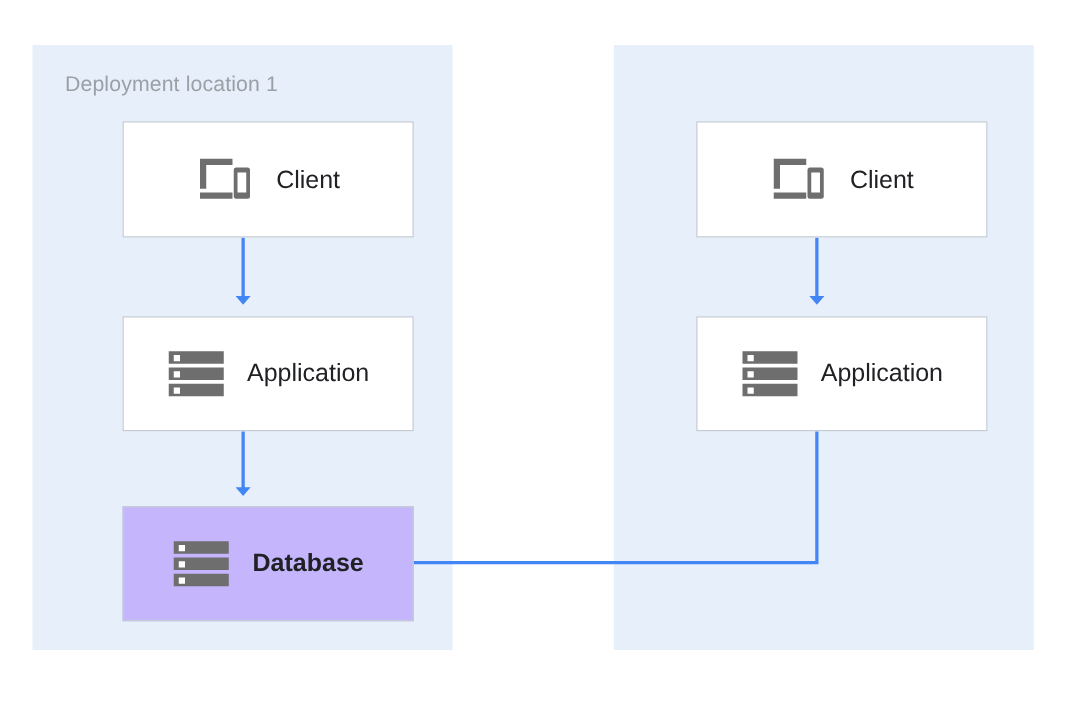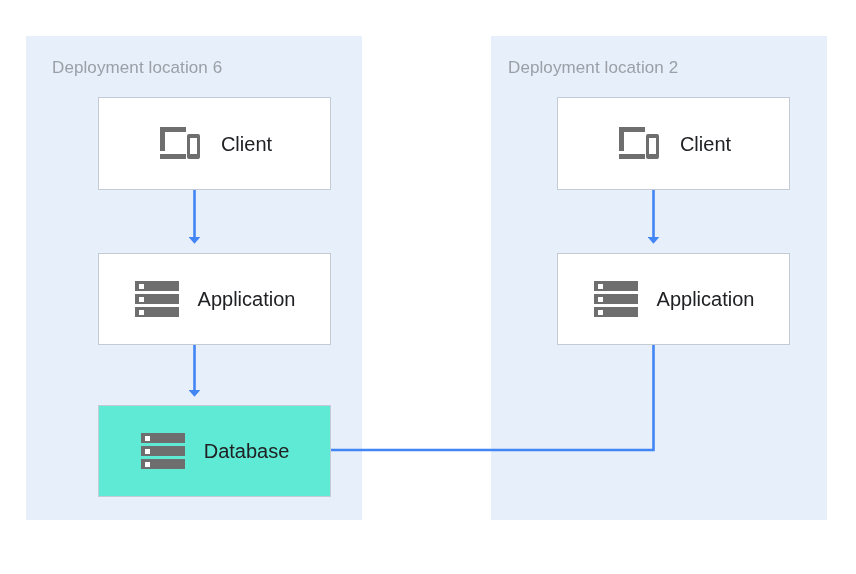--- a/index.html
+++ b/index.html
@@ -71,22 +71,21 @@
   }
 </style>
 </head>
 <body>
 
 <div id="canvas">
 
   <div class="zone" id="zone-box-0" style="left: 26px; top: 36px; width: 336px; height: 484px; background: rgb(230, 239, 250);"></div>
   <div class="zone" id="zone-box-1" style="left: 491px; top: 36px; width: 336px; height: 484px; background: rgb(230, 239, 250);"></div>
 
-  <div class="zone-label" id="zone-label-0" style="left: 52px; top: 58px; color: rgb(154, 160, 166);">Deployment location 6</div>
-  <div class="zone-label" id="zone-label-1" style="left: 508px; top: 58px; color: rgb(154, 160, 166);">Deployment location 2</div>
+  <div class="zone-label" id="zone-label-0" style="left: 52px; top: 58px; color: rgb(154, 160, 166);">Deployment location 1</div>
 
   <svg class="edge-layer" viewBox="0 0 856 574" xmlns="http://www.w3.org/2000/svg">
     <defs>
       <marker id="arrow-down" markerWidth="12" markerHeight="12" refX="3.2" refY="6" orient="auto" markerUnits="userSpaceOnUse">
         <path d="M 0 0 L 7 6 L 0 12 z" fill="#4285f4"></path>
       </marker>
     </defs>
 
     <g>
       <line x1="194.5" y1="190" x2="194.5" y2="240" stroke="#4285f4" stroke-width="2.6" marker-end="url(#arrow-down)"></line>
@@ -124,21 +123,21 @@
         <rect x="5" y="6" width="5" height="5" fill="#ffffff"></rect>
         <rect x="1" y="16" width="44" height="10" fill="#6e6e6e"></rect>
         <rect x="5" y="19" width="5" height="5" fill="#ffffff"></rect>
         <rect x="1" y="29" width="44" height="10" fill="#6e6e6e"></rect>
         <rect x="5" y="32" width="5" height="5" fill="#ffffff"></rect>
       </svg>
       <div class="node-label">Application</div>
     </div>
   </div>
 
-  <div class="node" id="node-2" style="left: 78px; top: 405px; width: 233px; height: 92px; background: #5eead4; border-color: rgb(195, 203, 212);">
+  <div class="node" id="node-2" style="left: 78px; top: 405px; width: 233px; height: 92px; background: #c4b5fd; border-color: rgb(195, 203, 212); font-weight: bold;">
     <div class="node-inner">
       <svg class="node-icon" viewBox="0 0 46 42" xmlns="http://www.w3.org/2000/svg">
         <rect x="1" y="3" width="44" height="10" fill="#6e6e6e"></rect>
         <rect x="5" y="6" width="5" height="5" fill="#ffffff"></rect>
         <rect x="1" y="16" width="44" height="10" fill="#6e6e6e"></rect>
         <rect x="5" y="19" width="5" height="5" fill="#ffffff"></rect>
         <rect x="1" y="29" width="44" height="10" fill="#6e6e6e"></rect>
         <rect x="5" y="32" width="5" height="5" fill="#ffffff"></rect>
       </svg>
       <div class="node-label">Database</div>

